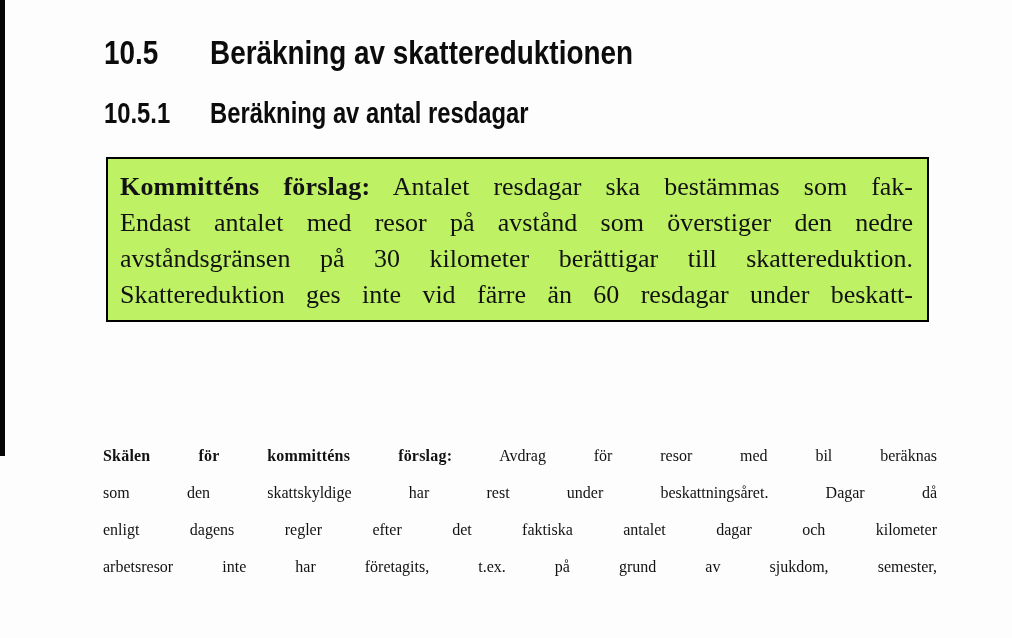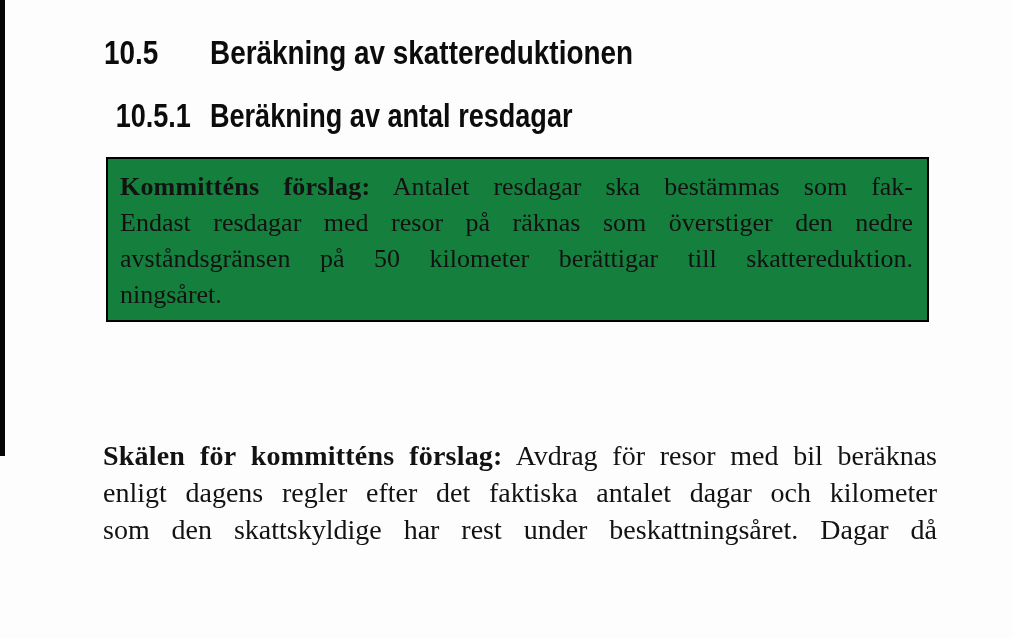--- a/index.html
+++ b/index.html
@@ -23,75 +23,76 @@
 
   
   .heading {
     position: absolute; left: 104px;
     font-family: "Liberation Sans", sans-serif;
     font-weight: bold;
     color: #0c0c0c;
     white-space: nowrap;
   }
   .h1 { top: 33px; font-size: 34px; }
-  .h2 { top: 97px; font-size: 33px; text-align: right; }
+  .h2 { top: 97px; font-size: 29px; }
   .h-num {
     display: inline-block; width: 106px;
     transform: scaleX(0.82); transform-origin: 0 50%;
   }
   .h-title {
     display: inline-block;
     transform: scaleX(0.82); transform-origin: 0 50%;
   }
 
   
   .proposal-box {
     position: absolute; left: 106px; top: 157px;
     width: 823px; box-sizing: border-box;
     border: 2px solid #000;
     padding: 10px 14px 7px 12px;
-    background: #15803d;
+    background: #bef264;
   }
   .proposal-box .bline {
     font-size: 26px; line-height: 36px;
     text-align: justify; text-align-last: justify;
     white-space: normal;
   }
   .proposal-box .bline.last { text-align-last: left; }
 
   
   .reasons {
     position: absolute; left: 103px; top: 437px;
     width: 834px;
   }
   .reasons .bline {
-    font-size: 28px; line-height: 37px;
+    font-size: 16px; line-height: 37px;
     text-align: justify; text-align-last: justify;
   }
   .reasons .bline.last { text-align-last: left; }
 
   .lead { font-weight: bold; letter-spacing: 0.2px; }
 </style>
 </head>
 <body>
 
 <div class="page">
 
   <div class="edge-line"></div>
 
   <div class="heading h1"><span class="h-num">10.5</span><span class="h-title">Beräkning av skattereduktionen</span></div>
 
   <div class="heading h2"><span class="h-num">10.5.1</span><span class="h-title">Beräkning av antal resdagar</span></div>
 
   <div class="proposal-box">
     <div class="bline"><b class="lead">Kommitténs förslag:</b><span> Antalet resdagar ska bestämmas som fak-</span></div>
-    <div class="bline">Endast resdagar med resor på räknas som överstiger den nedre</div>
-    <div class="bline">avståndsgränsen på 50 kilometer berättigar till skattereduktion.</div>
-    <div class="bline last">ningsåret.</div>
+    <div class="bline">Endast antalet med resor på avstånd som överstiger den nedre</div>
+    <div class="bline">avståndsgränsen på 30 kilometer berättigar till skattereduktion.</div>
+    <div class="bline">Skattereduktion ges inte vid färre än 60 resdagar under beskatt-</div>
   </div>
 
   <div class="reasons">
     <div class="bline"><b class="lead">Skälen för kommitténs förslag:</b><span> Avdrag för resor med bil beräknas</span></div>
+    <div class="bline">som den skattskyldige har rest under beskattningsåret. Dagar då</div>
     <div class="bline">enligt dagens regler efter det faktiska antalet dagar och kilometer</div>
-    <div class="bline">som den skattskyldige har rest under beskattningsåret. Dagar då</div>
+    <div class="bline">arbetsresor inte har företagits, t.ex. på grund av sjukdom, semester,</div>
   </div>
 
 </div>
 
 </body></html>

